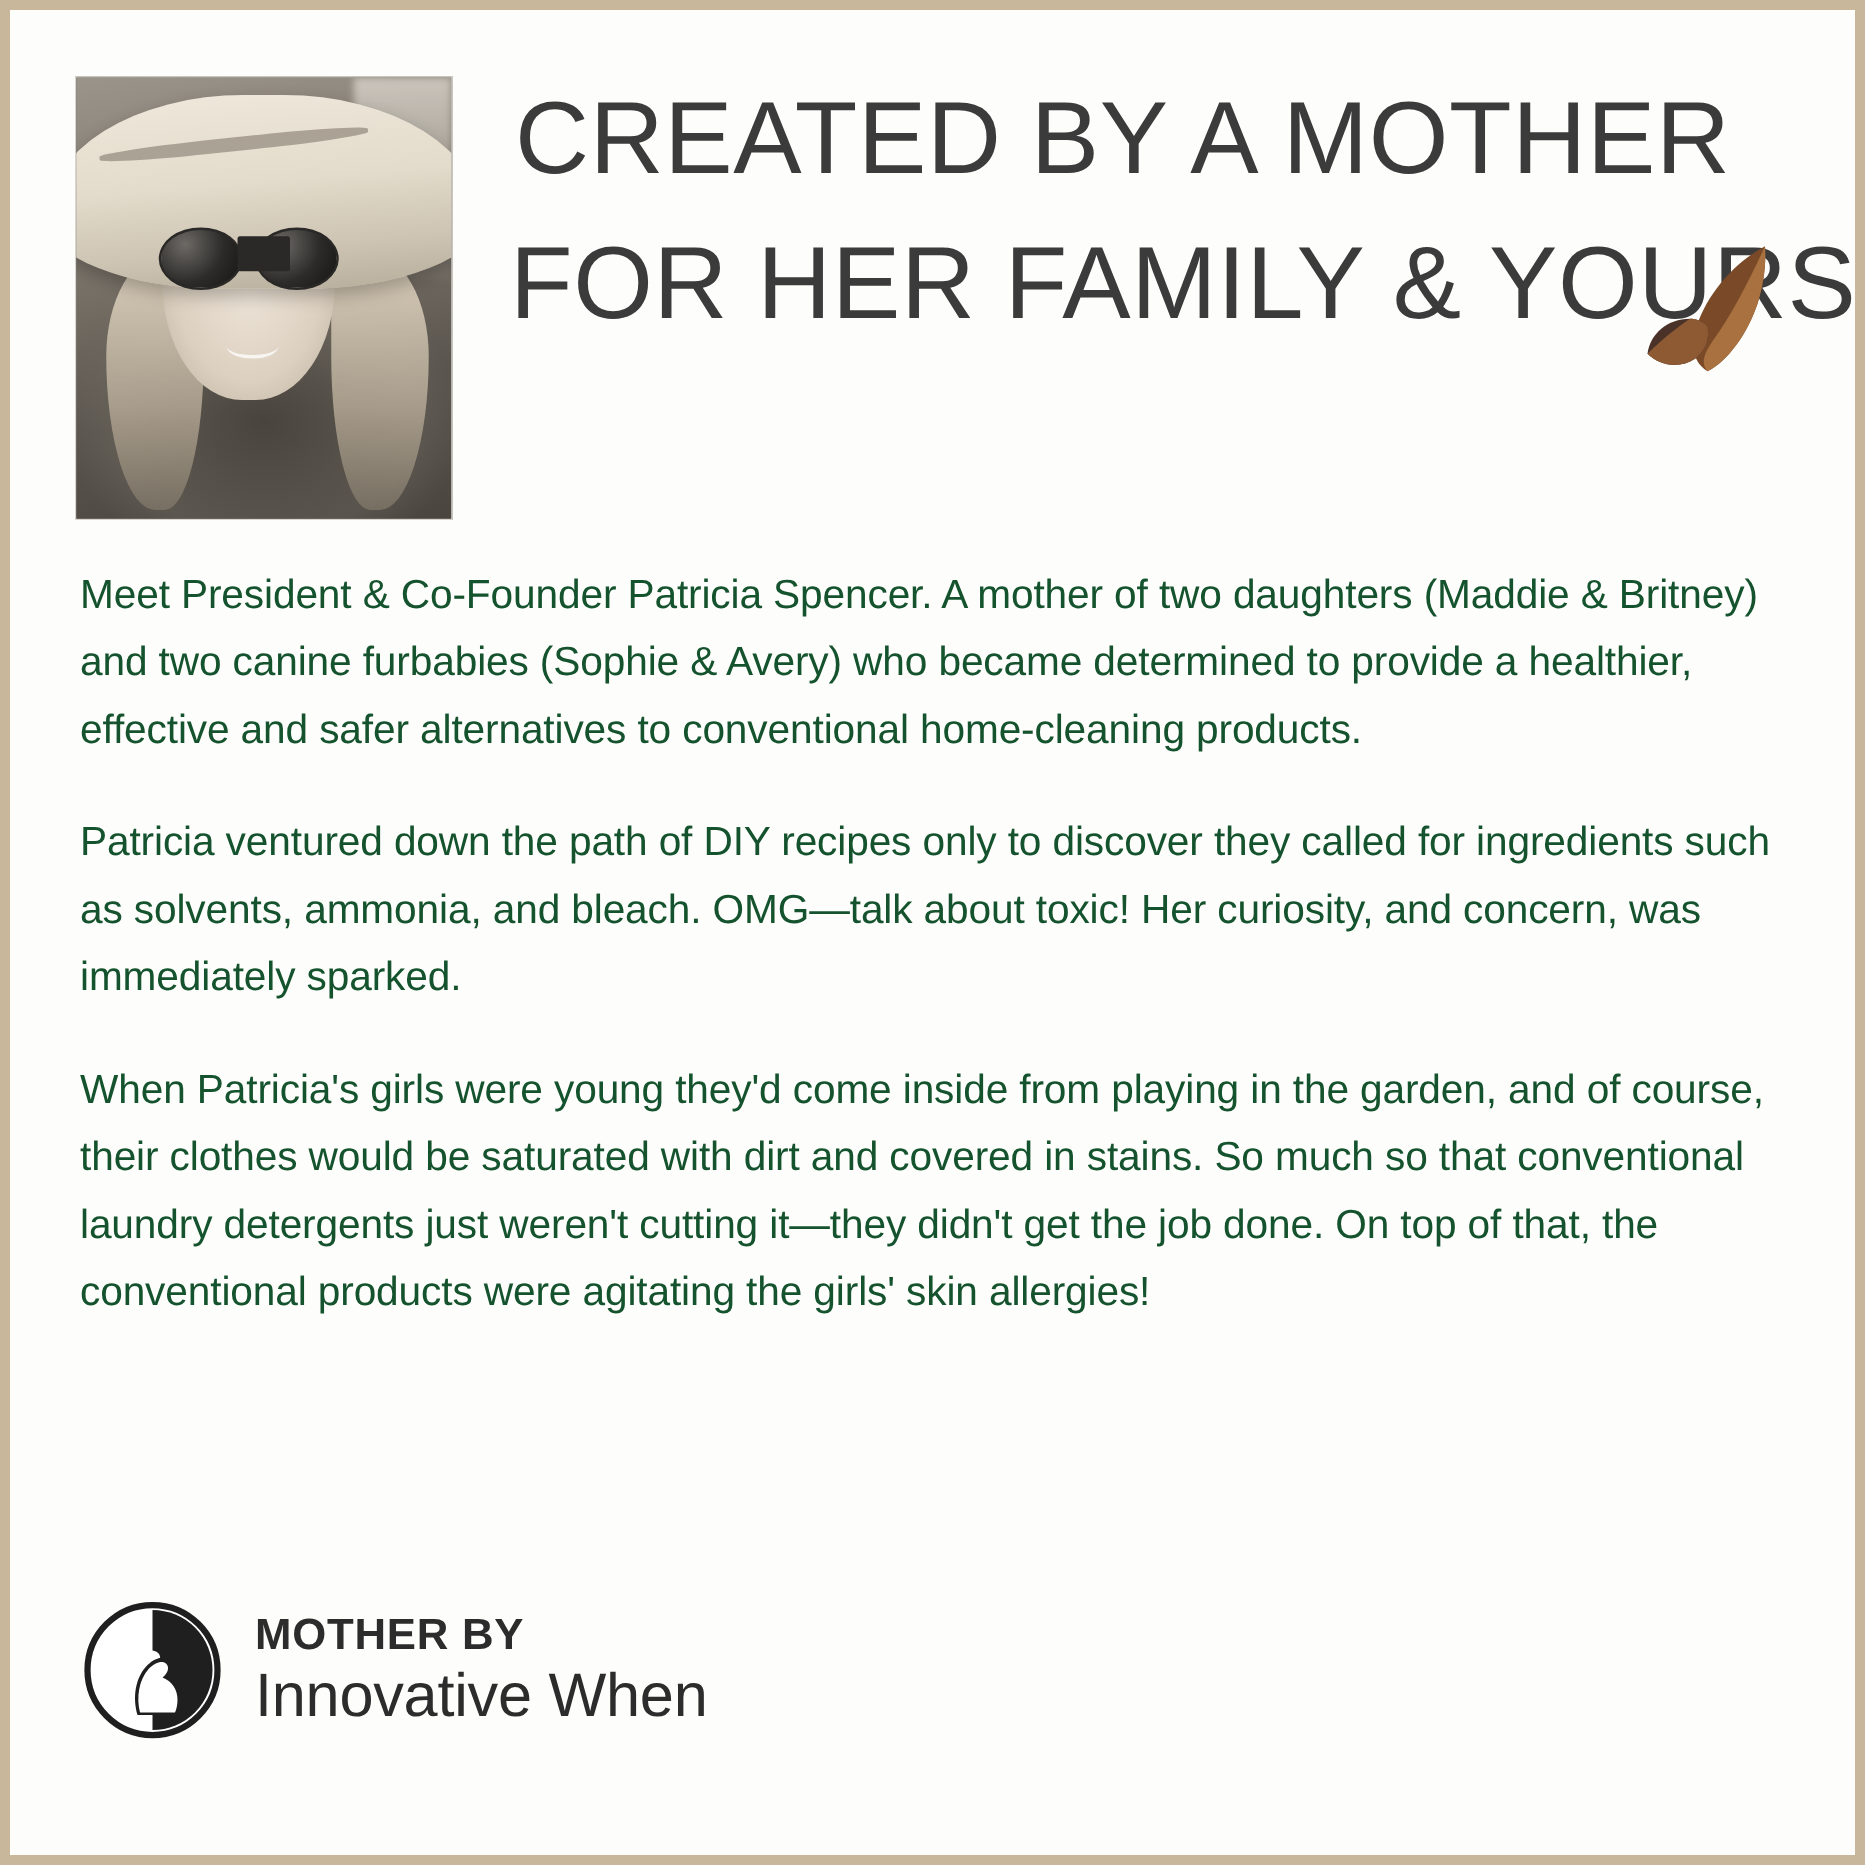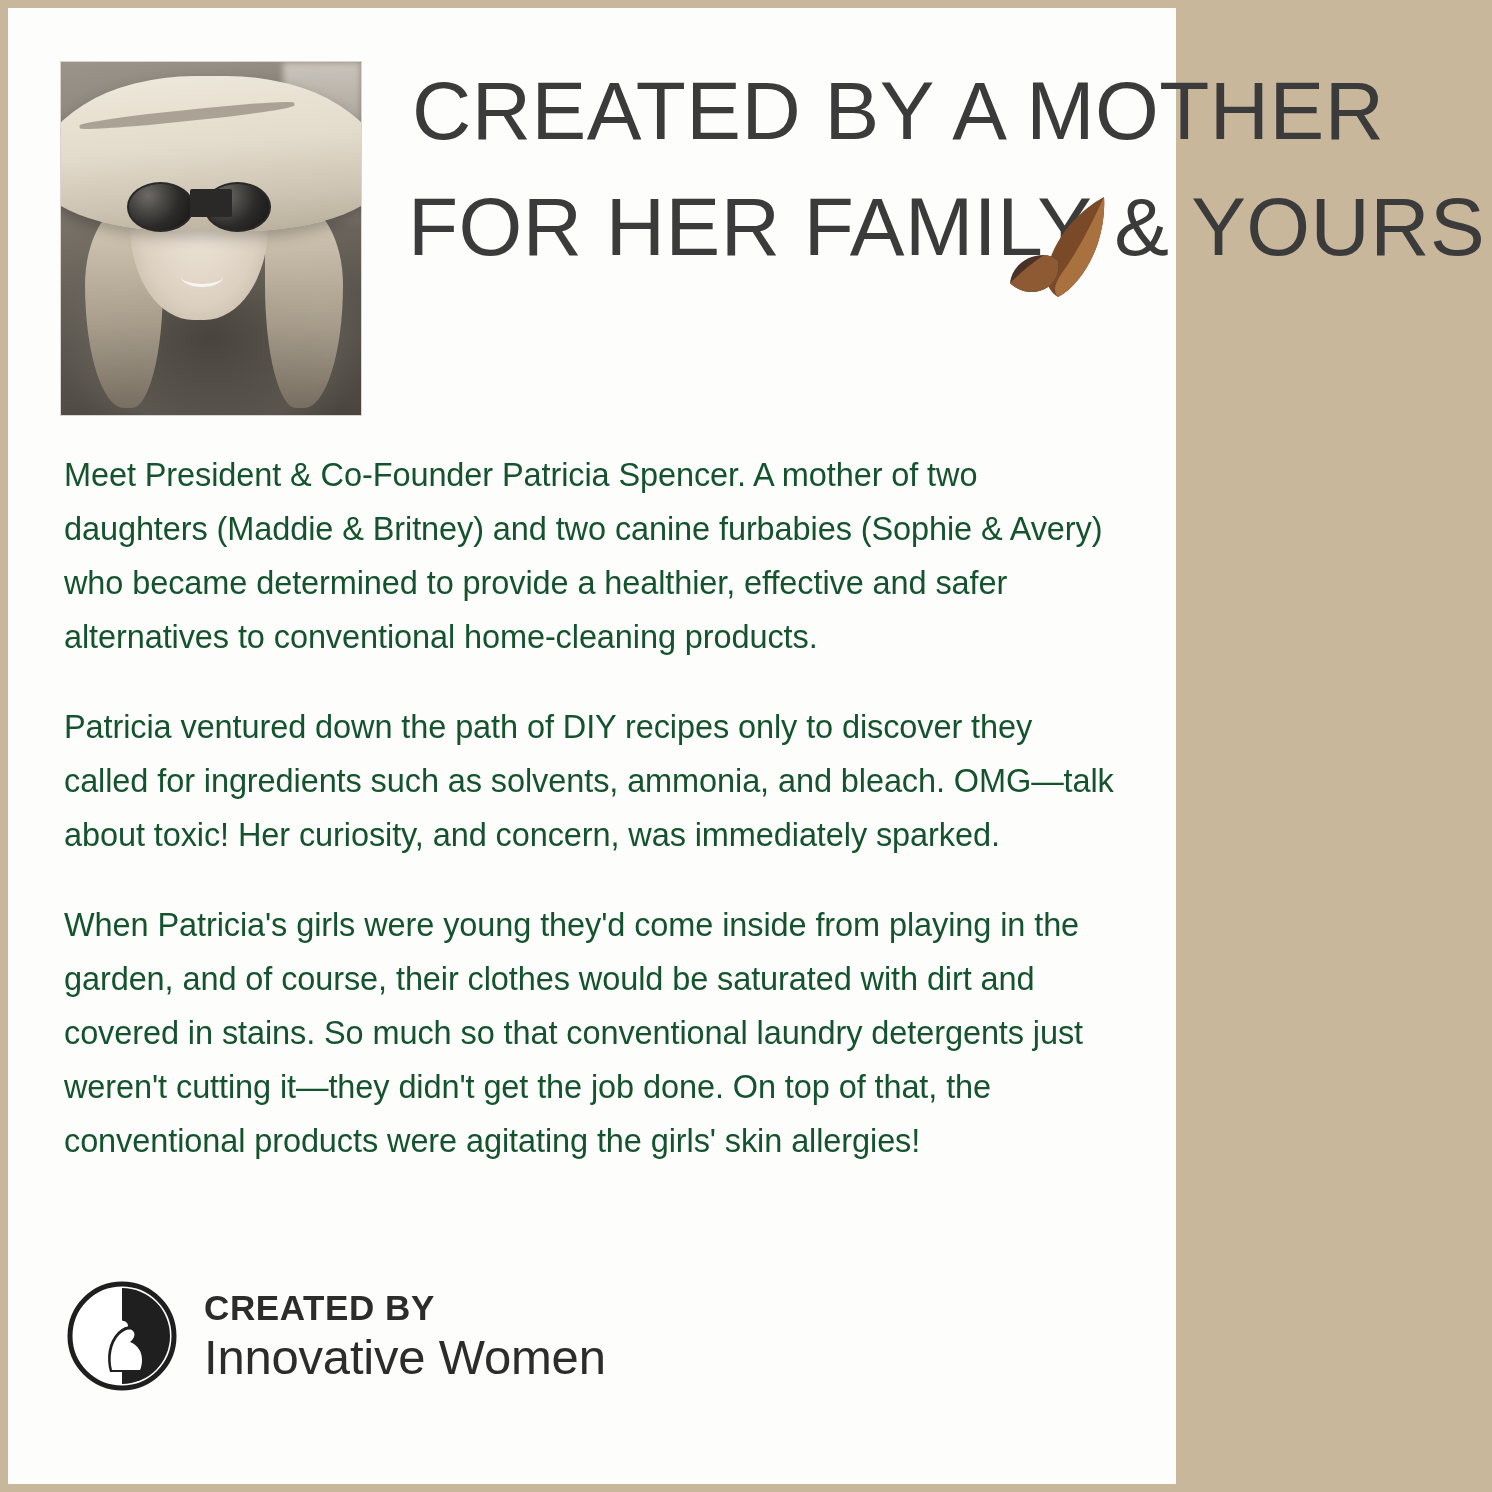--- a/index.html
+++ b/index.html
@@ -10,21 +10,21 @@
     width: 1492px;
     height: 1492px;
     background: #c9b79c;
     font-family: "Liberation Sans", sans-serif;
     overflow: hidden;
   }
   .frame {
     position: absolute;
     left: 8px;
     top: 8px;
-    width: 1168px;
+    width: 1476px;
     height: 1476px;
     background: #ffffff;
     box-sizing: border-box;
   }
   .card {
     position: absolute;
     left: 0;
     top: 0;
     width: 100%;
     height: 100%;
@@ -279,19 +279,19 @@
       <div class="footer-logo">
         <svg viewBox="0 0 112 112" width="112" height="112" aria-hidden="true">
           <circle cx="56" cy="56" r="52" fill="#ffffff" stroke="#1f1f1f" stroke-width="5"></circle>
           <path d="M56 8 a48 48 0 0 1 0 96 Z" fill="#1f1f1f"></path>
           <path d="M34 92 C30 76 30 62 40 50 C46 42 54 38 60 42 C64 45 62 52 58 56 C66 58 70 66 70 76 C70 82 68 88 66 92 Z" fill="#ffffff"></path>
           <path d="M44 92 C40 78 42 62 52 52 C58 46 66 44 70 48 C74 52 71 58 67 61 C76 64 80 72 80 80 C80 85 79 89 78 92 Z" fill="#1f1f1f"></path>
           <path d="M46 90 C43 78 45 64 53 55 C58 50 64 48 67 51 C70 54 68 59 64 62 C72 65 76 72 76 80 C76 84 75 88 74 90 Z" fill="#ffffff"></path>
         </svg>
       </div>
       <div class="footer-text">
-        <div class="powered-by">CREATED BY</div>
-        <div class="brand">Innovative Women</div>
+        <div class="powered-by">MOTHER BY</div>
+        <div class="brand">Innovative When</div>
       </div>
     </div>
 
   </div>
 </div>
 
 </body></html>

